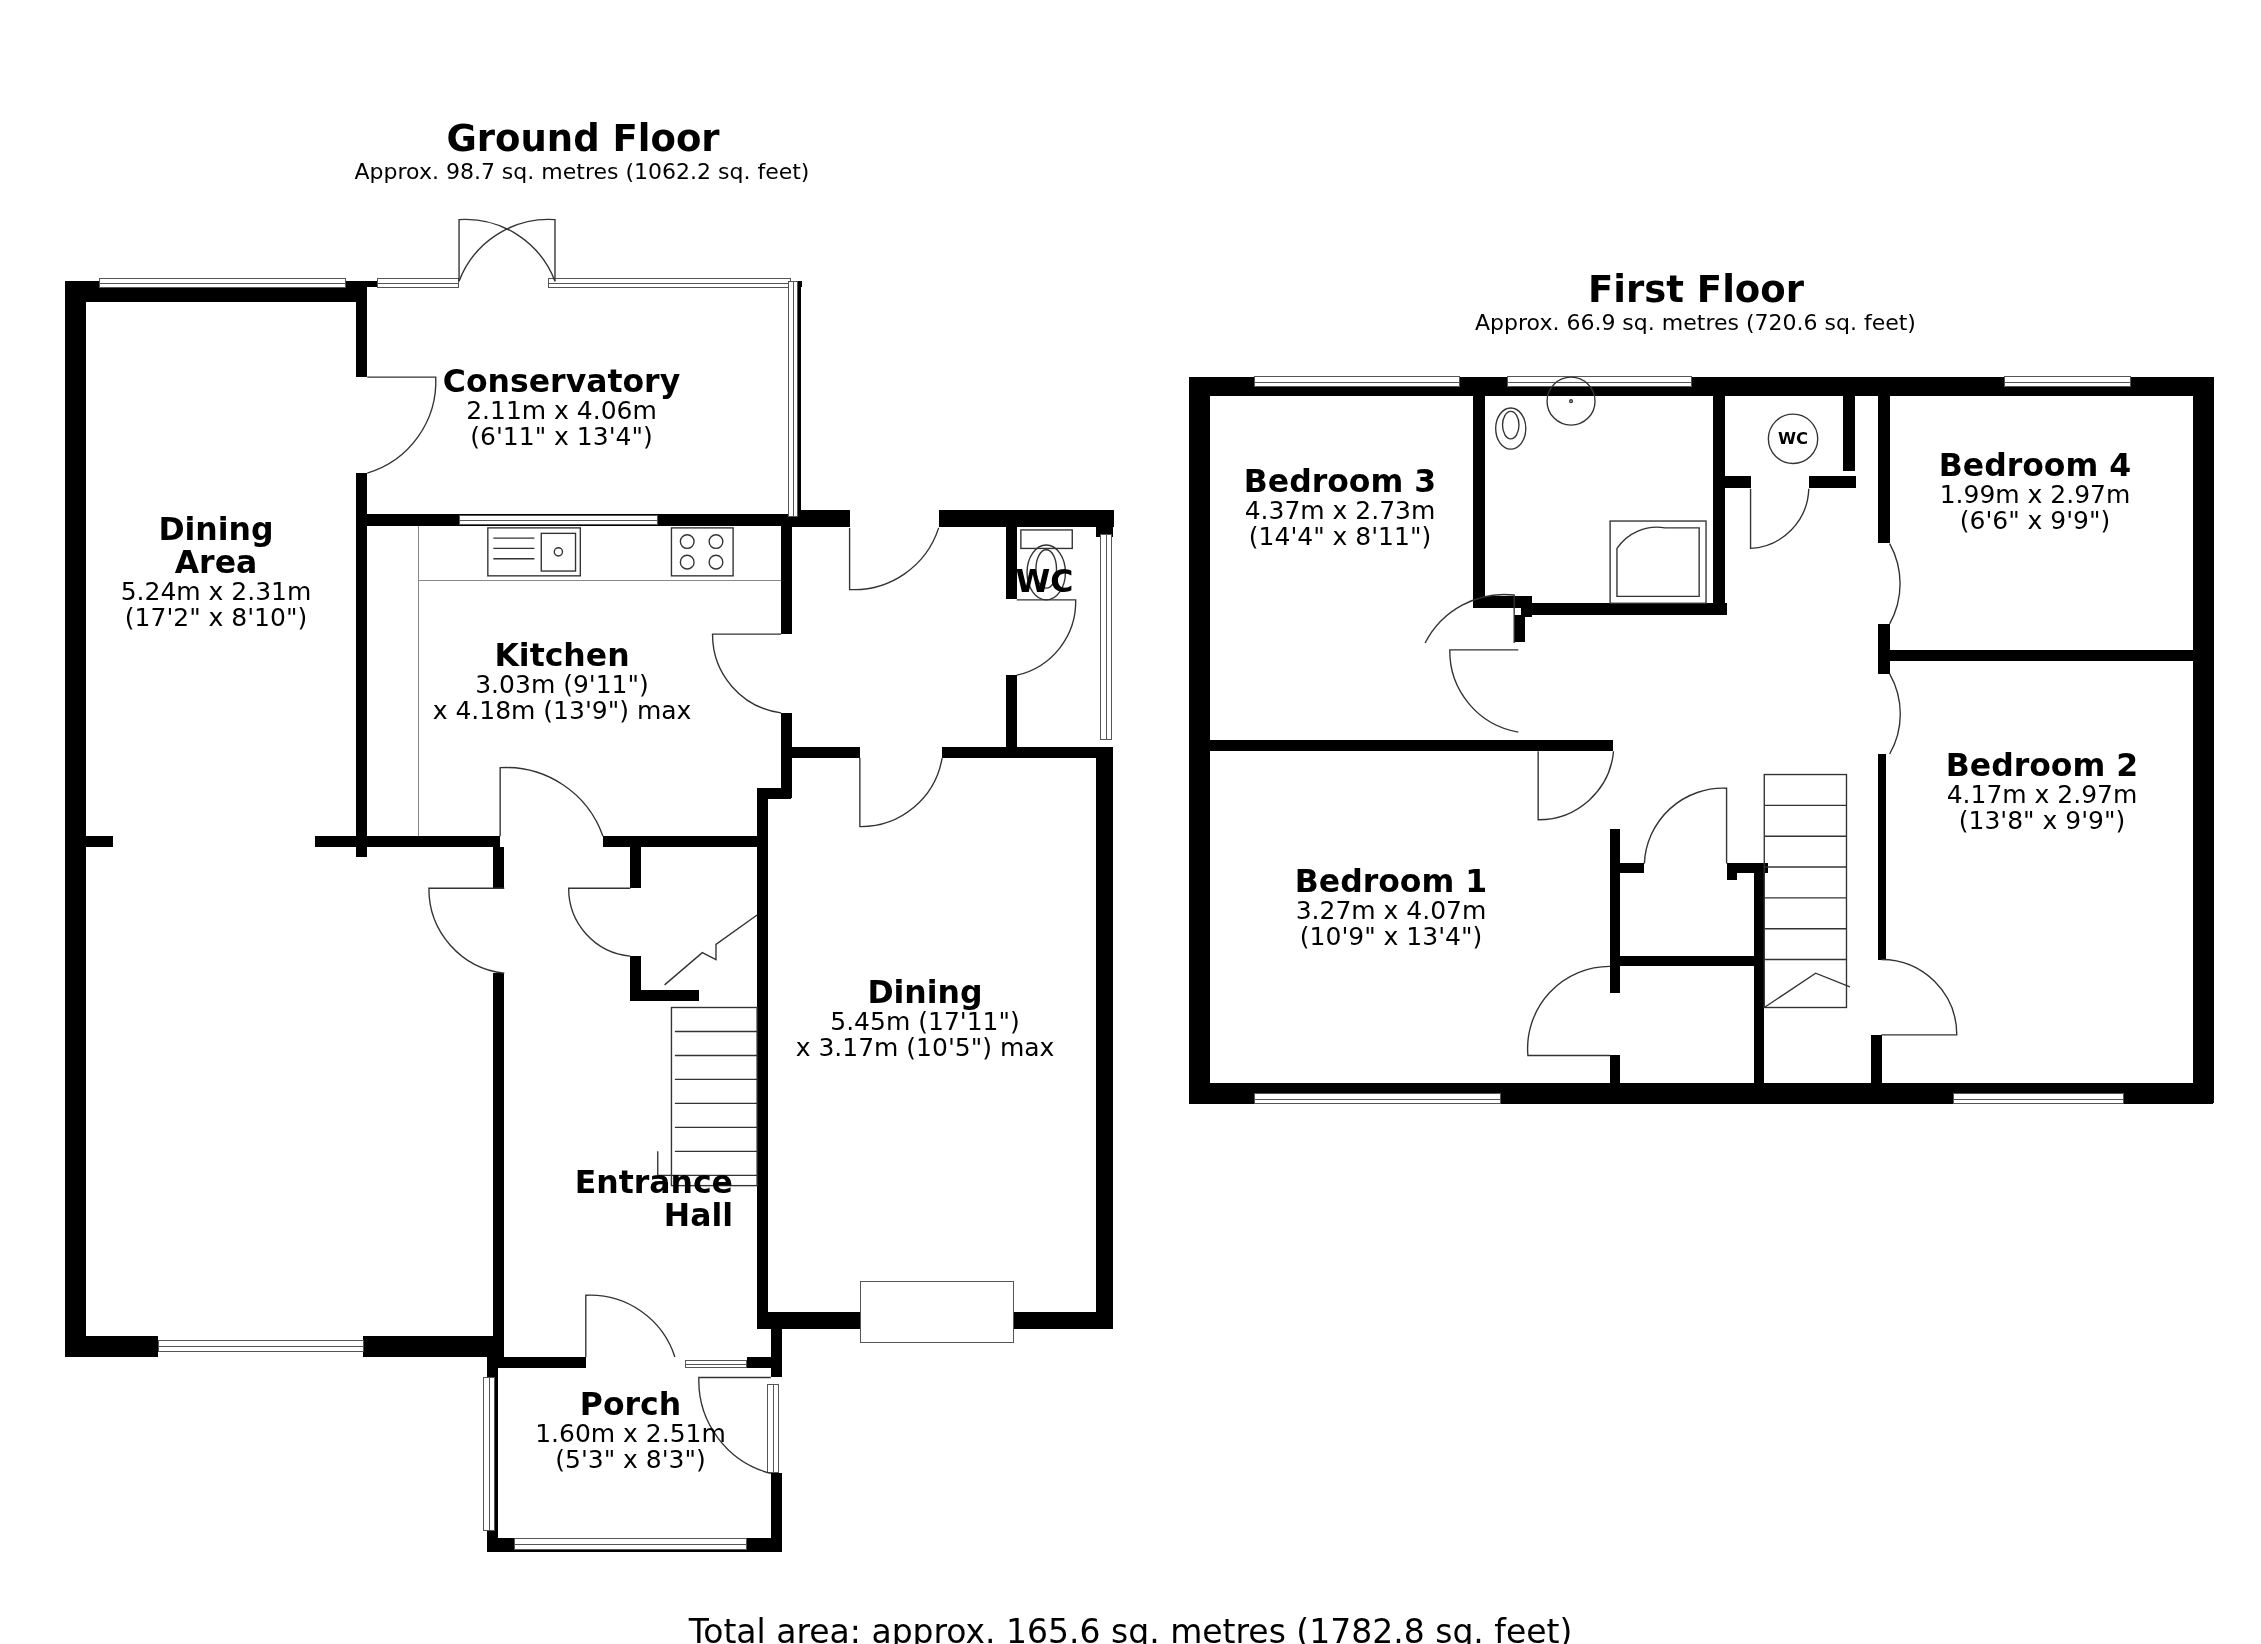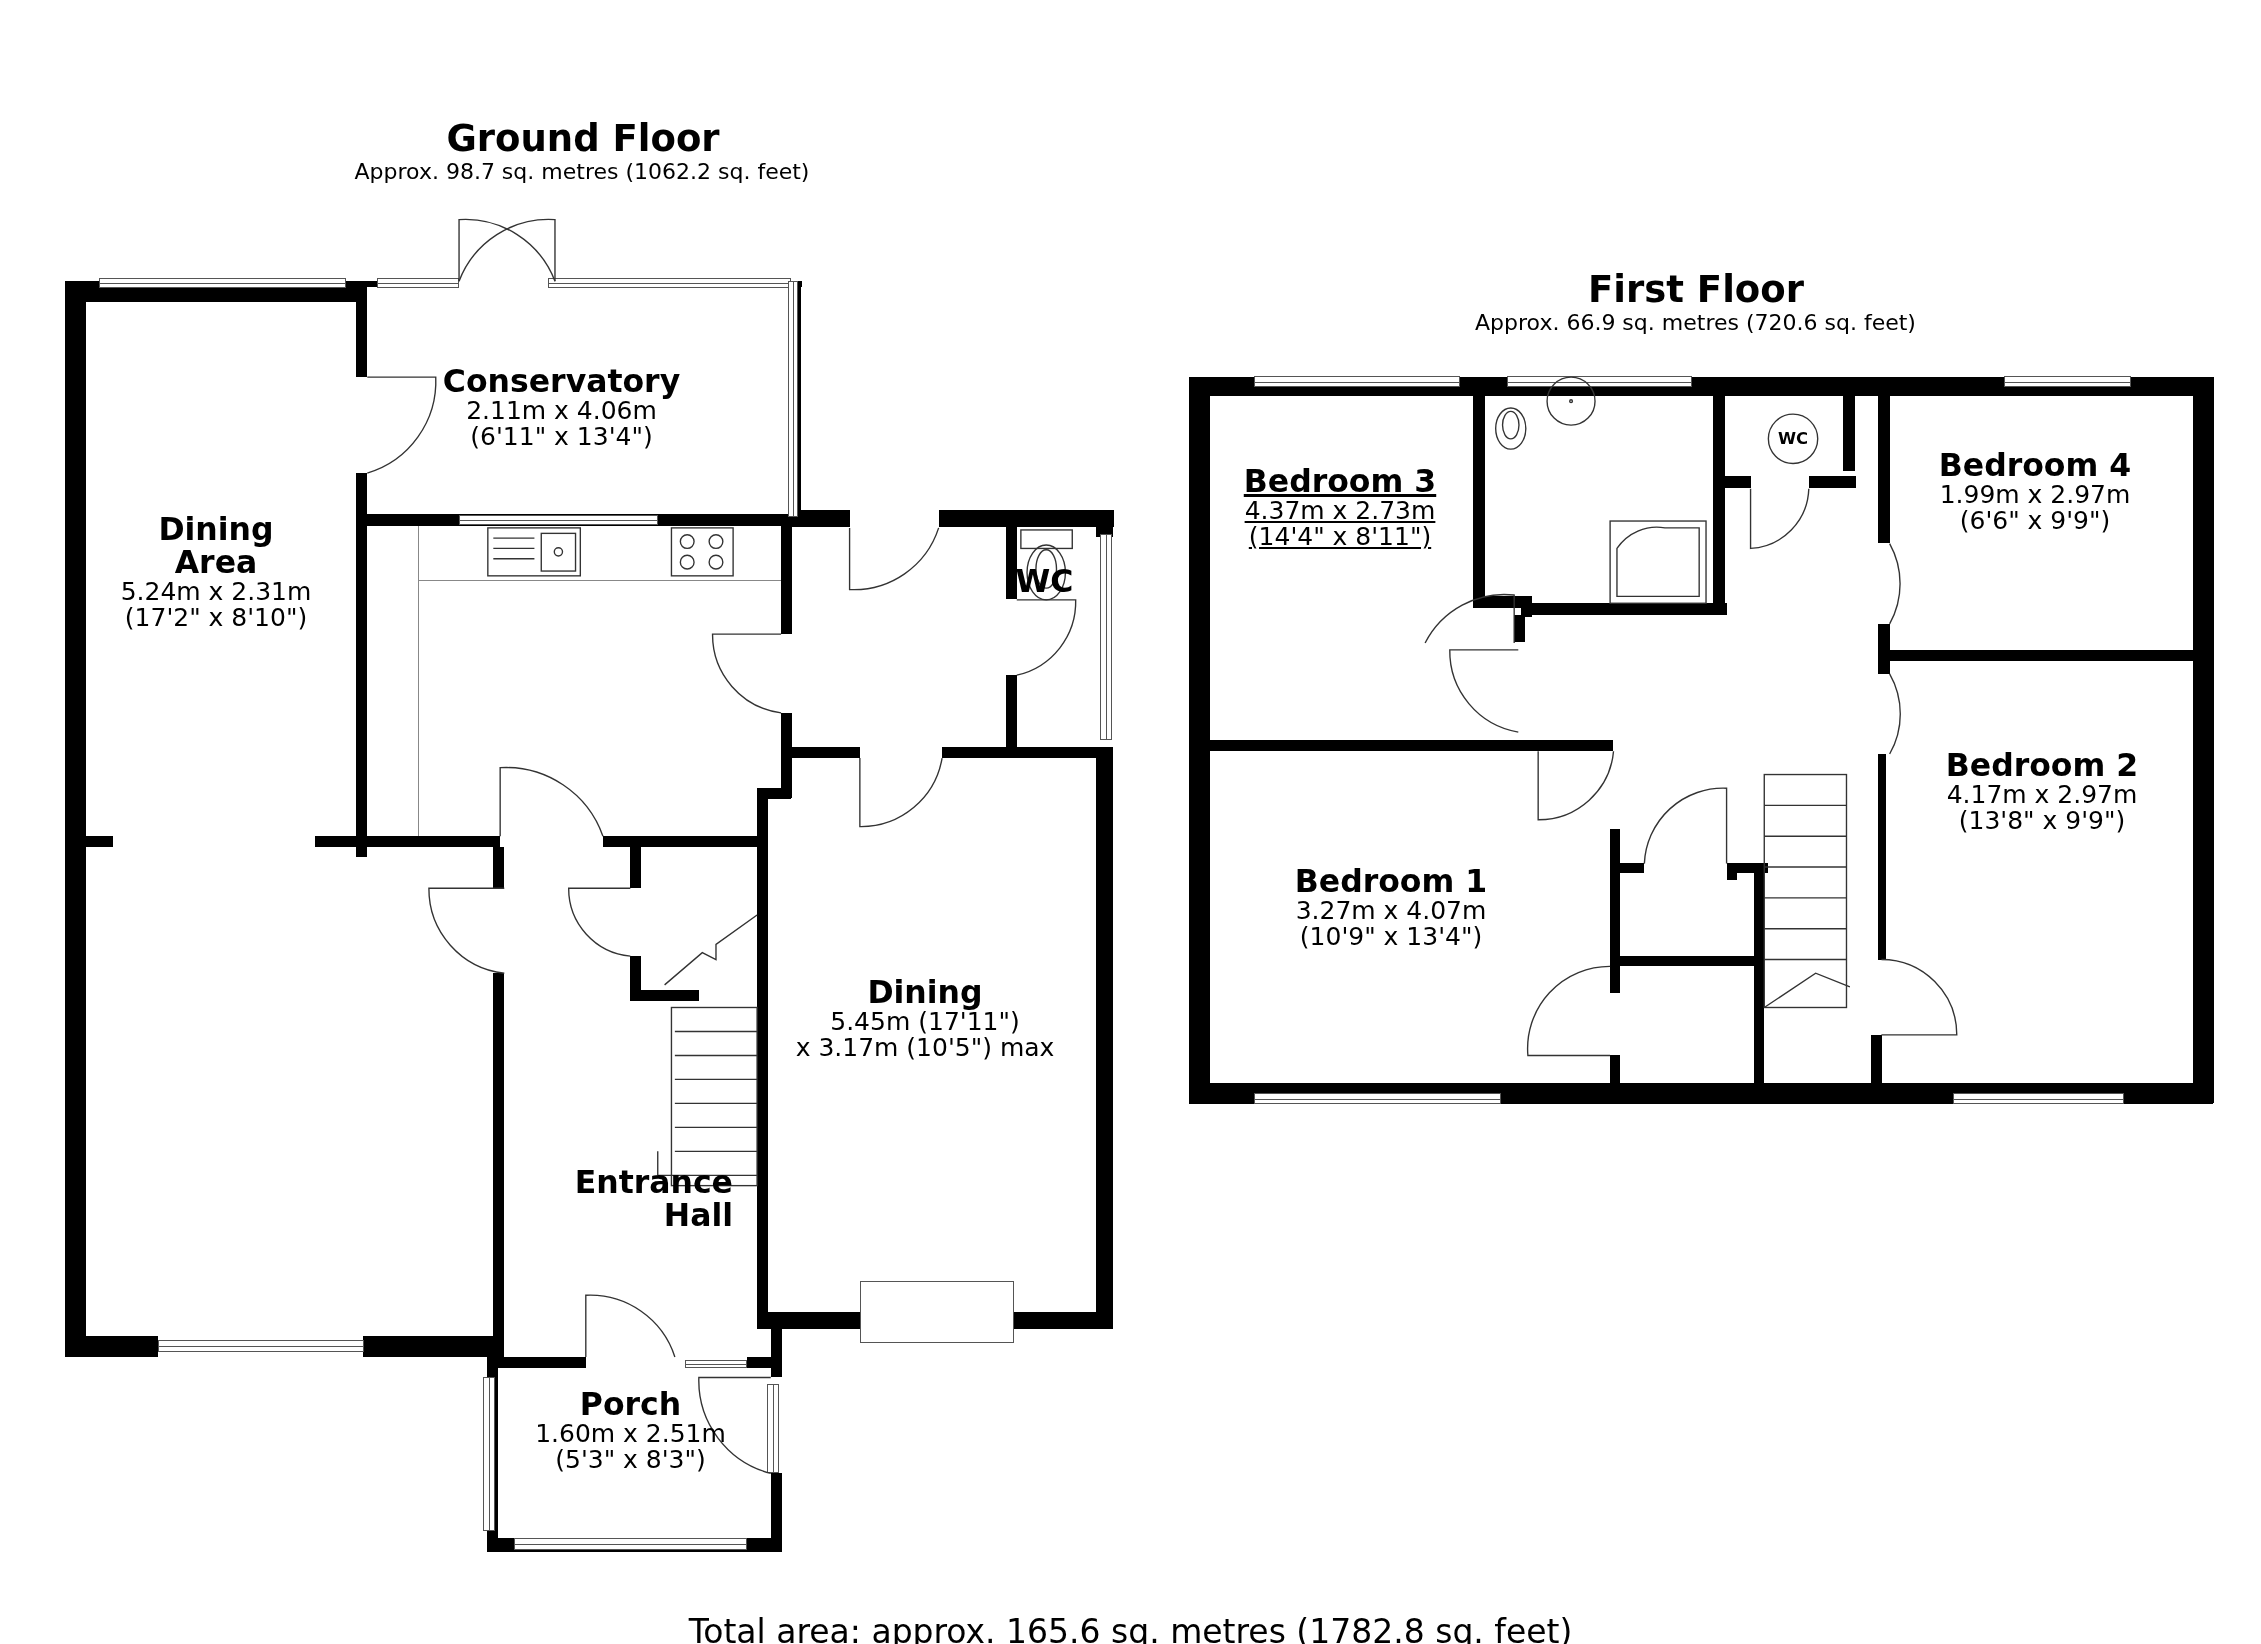--- a/index.html
+++ b/index.html
@@ -254,39 +254,44 @@
     <span class="name">Conservatory</span>
     <span class="dim">2.11m x 4.06m</span>
     <span class="dim">(6'11" x 13'4")</span>
   </div>
   <div class="room" style="left:89px;width:254px;top:513px;">
     <span class="name">Dining</span>
     <span class="name">Area</span>
     <span class="dim">5.24m x 2.31m</span>
     <span class="dim">(17'2" x 8'10")</span>
   </div>
+  <div class="room" style="left:425px;width:274px;top:639px;">
+    <span class="name">Kitchen</span>
+    <span class="dim">3.03m (9'11")</span>
+    <span class="dim">x 4.18m (13'9") max</span>
+  </div>
   <div class="room" style="left:1007px;width:75px;top:565px;">
     <span class="name">WC</span>
   </div>
   <div class="room" style="left:781px;width:288px;top:976px;">
     <span class="name">Dining</span>
     <span class="dim">5.45m (17'11")</span>
     <span class="dim">x 3.17m (10'5") max</span>
   </div>
   <div class="room" style="left:507px;width:226px;top:1166px;text-align:right;">
     <span class="name">Entrance</span>
     <span class="name">Hall</span>
   </div>
   <div class="room" style="left:514px;width:233px;top:1388px;">
     <span class="name">Porch</span>
     <span class="dim">1.60m x 2.51m</span>
     <span class="dim">(5'3" x 8'3")</span>
   </div>
 
-  <div class="room" style="left:1213px;width:254px;top:465px;text-decoration:underline;">
+  <div class="room" style="left:1213px;width:254px;top:465px;">
     <span class="name">Bedroom 3</span>
     <span class="dim">4.37m x 2.73m</span>
     <span class="dim">(14'4" x 8'11")</span>
   </div>
   <div class="room" style="left:1771px;width:44px;top:430px;">
     <span style="font-weight:bold;font-size:16.4px;">WC</span>
   </div>
   <div class="room" style="left:1898px;width:274px;top:449px;">
     <span class="name">Bedroom 4</span>
     <span class="dim">1.99m x 2.97m</span>

